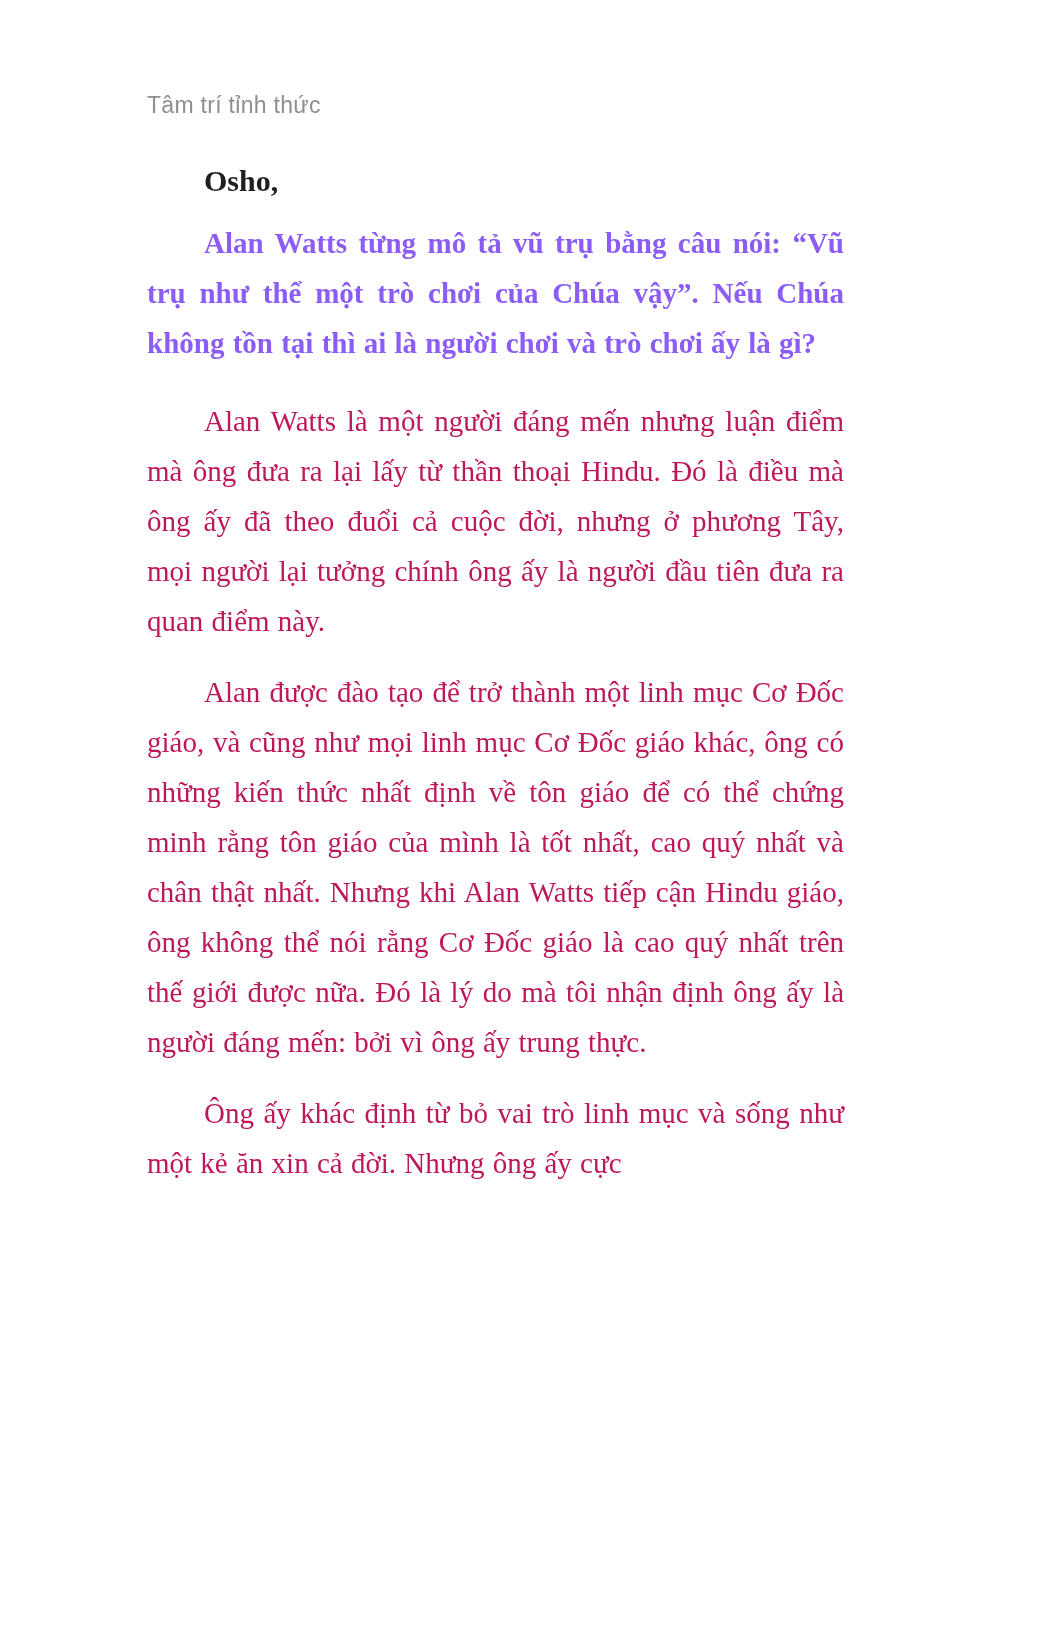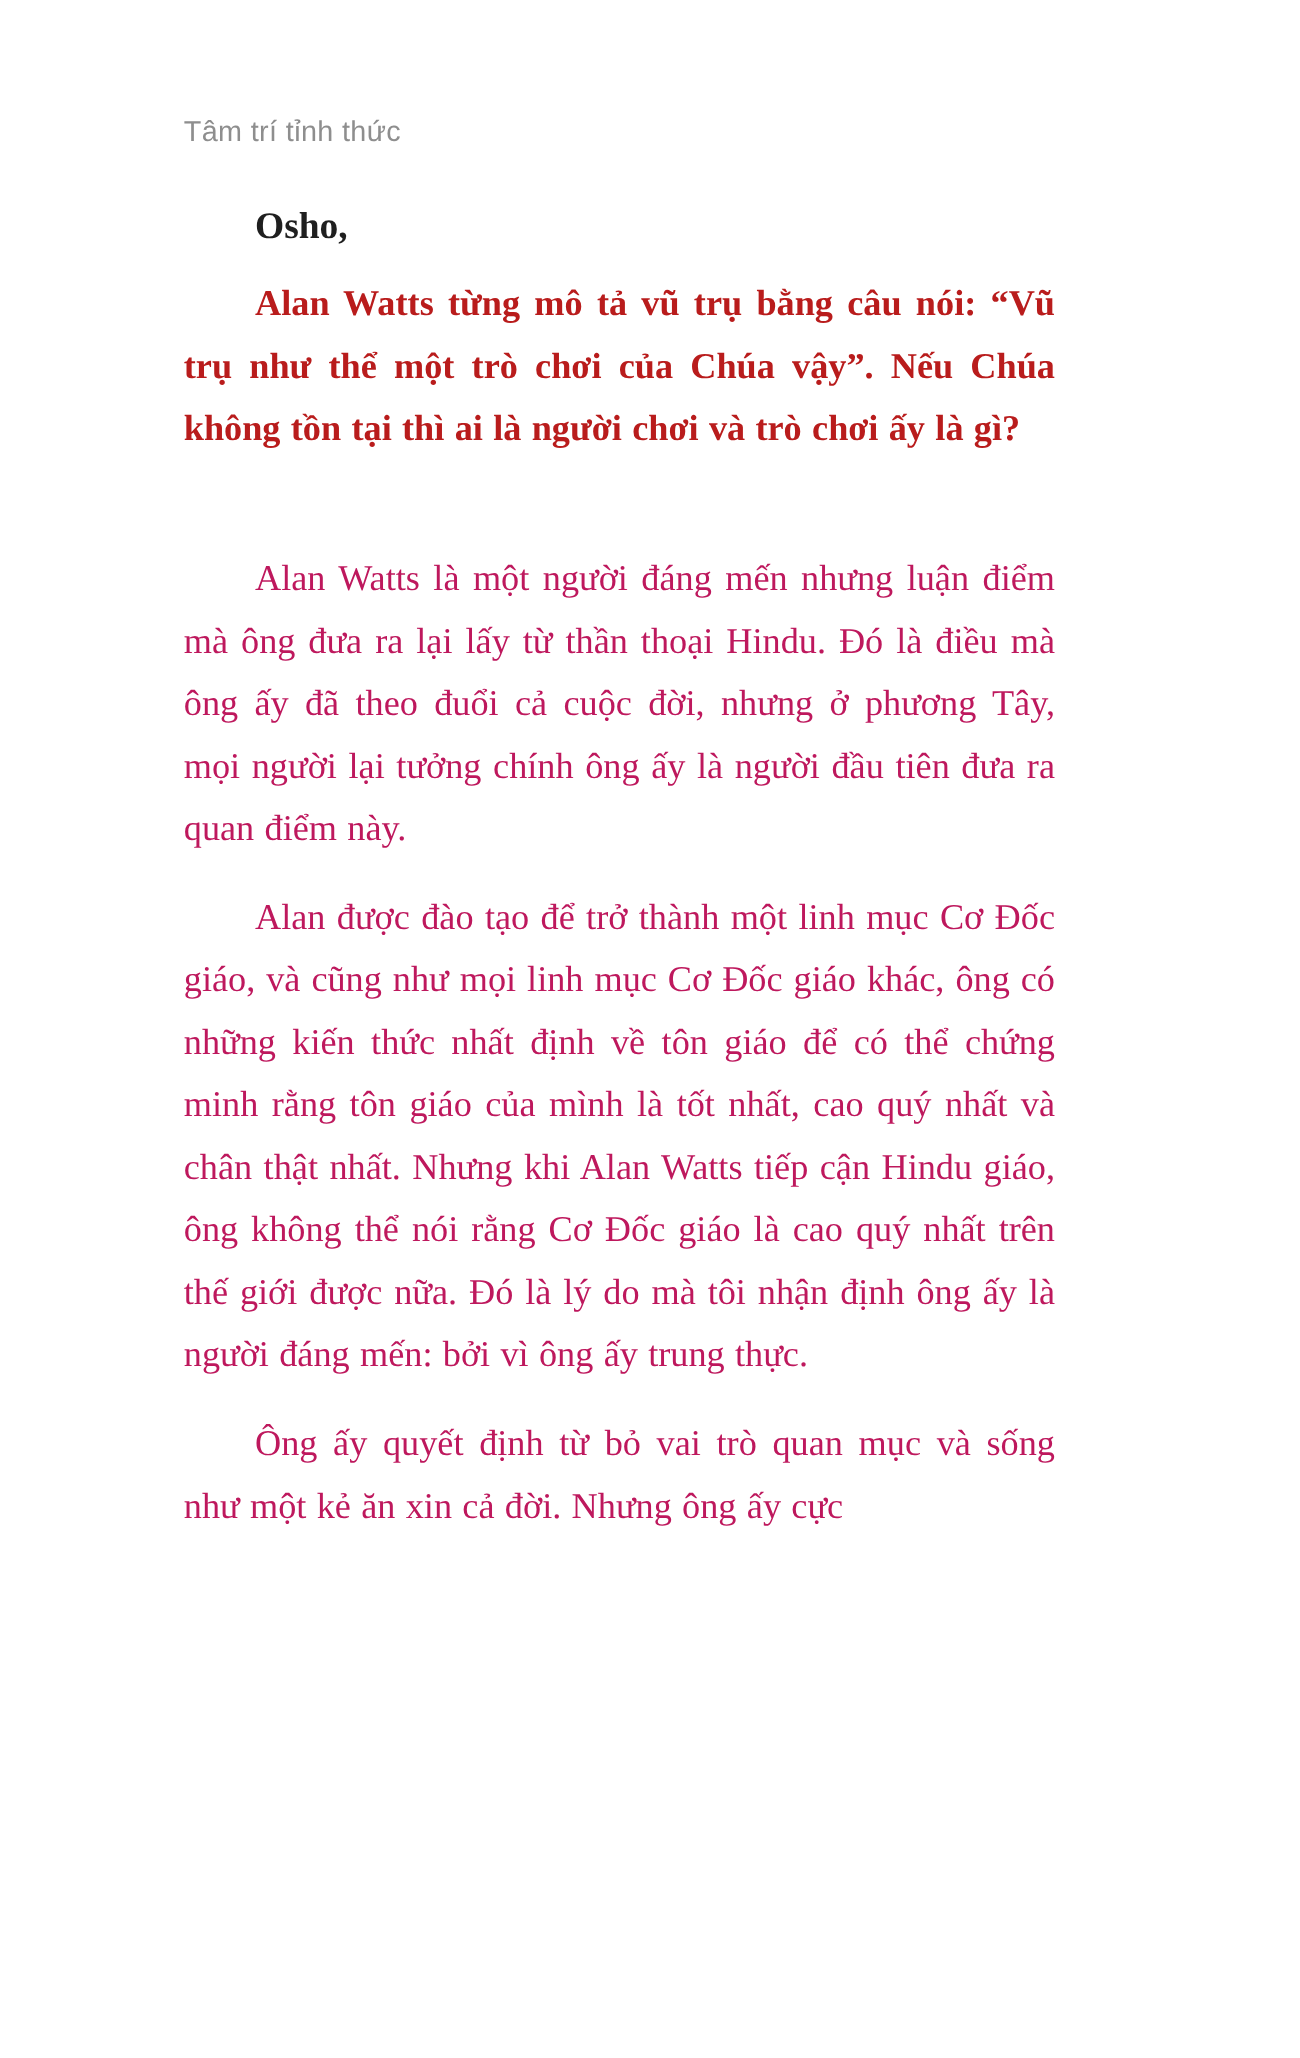--- a/index.html
+++ b/index.html
@@ -44,22 +44,22 @@
     font-size: 29px;
     line-height: 50px;
     text-align: justify;
     text-indent: 57px;
     margin: 0 0 21px 0;
     color: #be185d;
     word-spacing: 1px;
   }
   .para.bold {
     font-weight: 700;
-    color: #b91c1c;
-    margin-bottom: 70px;
+    color: #8b5cf6;
+    margin-bottom: 28px;
   }
   .page-number {
     position: absolute;
     left: 146px;
     top: 1430px;
     font-family: "DejaVu Serif", "Liberation Serif", serif;
     font-size: 26px;
     color: #3a3a3a;
   }
 </style>
@@ -68,18 +68,18 @@
 
 <div class="page">
   <div class="running-header">Tâm trí tỉnh thức</div>
 
   <div class="content">
     <p class="salutation">Osho,</p>
     <div id="paragraphs">
         <p class="para bold">Alan Watts từng mô tả vũ trụ bằng câu nói: “Vũ trụ như thể một trò chơi của Chúa vậy”. Nếu Chúa không tồn tại thì ai là người chơi và trò chơi ấy là gì?</p>
         <p class="para">Alan Watts là một người đáng mến nhưng luận điểm mà ông đưa ra lại lấy từ thần thoại Hindu. Đó là điều mà ông ấy đã theo đuổi cả cuộc đời, nhưng ở phương Tây, mọi người lại tưởng chính ông ấy là người đầu tiên đưa ra quan điểm này.</p>
         <p class="para">Alan được đào tạo để trở thành một linh mục Cơ Đốc giáo, và cũng như mọi linh mục Cơ Đốc giáo khác, ông có những kiến thức nhất định về tôn giáo để có thể chứng minh rằng tôn giáo của mình là tốt nhất, cao quý nhất và chân thật nhất. Nhưng khi Alan Watts tiếp cận Hindu giáo, ông không thể nói rằng Cơ Đốc giáo là cao quý nhất trên thế giới được nữa. Đó là lý do mà tôi nhận định ông ấy là người đáng mến: bởi vì ông ấy trung thực.</p>
-        <p class="para">Ông ấy quyết định từ bỏ vai trò quan mục và sống như một kẻ ăn xin cả đời. Nhưng ông ấy cực</p>
+        <p class="para">Ông ấy khác định từ bỏ vai trò linh mục và sống như một kẻ ăn xin cả đời. Nhưng ông ấy cực</p>
       </div>
   </div>
 
   <div class="page-number">16</div>
 </div>
 
 </body></html>

